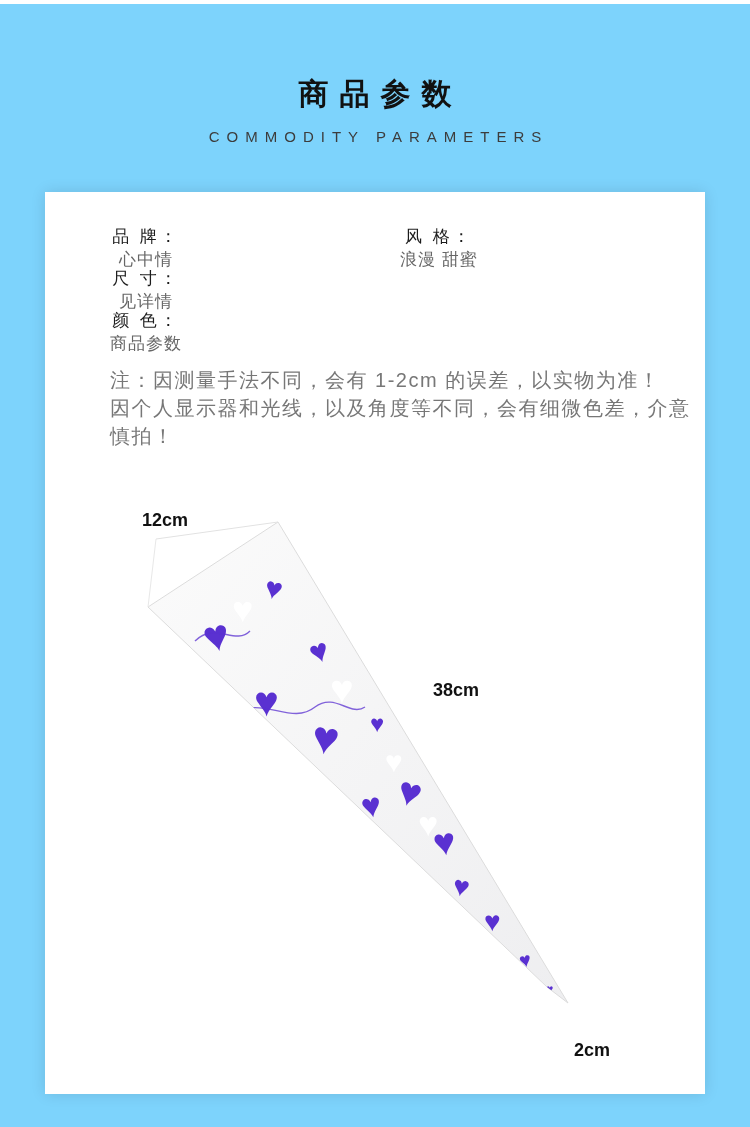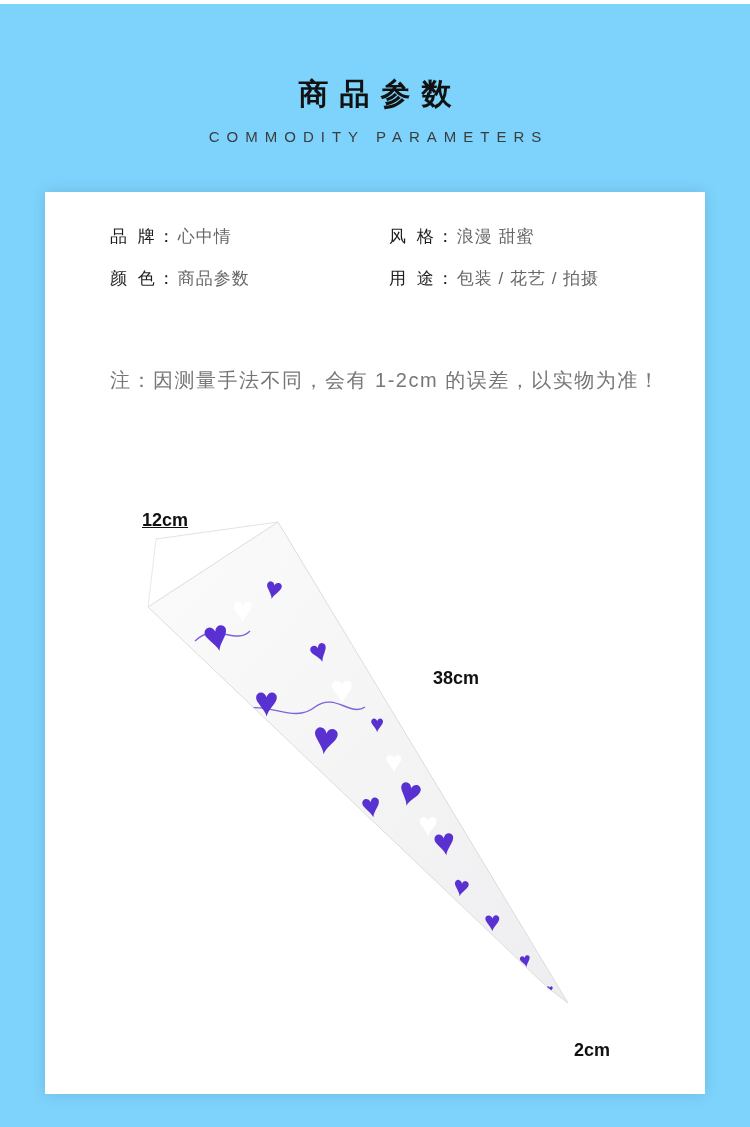--- a/index.html
+++ b/index.html
@@ -12,68 +12,69 @@
   .title { margin-top:70px; font-size:30px; font-weight:bold; letter-spacing:11px; text-indent:11px; color:#111111; }
   .subtitle { margin-top:13px; font-size:15px; letter-spacing:7px; text-indent:7px; color:#3c3c3c; }
 
   
   .card { position:absolute; left:45px; top:188px; width:660px; height:902px;
           background:#ffffff; box-shadow:0 0 14px rgba(0,0,0,0.12); }
 
   
   .col { position:absolute; top:33px; }
   .col-left  { left:65px; }
-  .col-right { left:344px; }
-  .row { height:42px; display:flex; align-items:flex-start; font-size:17px; white-space:pre; }
+  .col-right { left:355px; }
+  .row { height:42px; display:flex; align-items:center; font-size:17px; white-space:pre;flex-direction:column; }
   .row .label { color:#1c1c1c; letter-spacing:3px; }
   .row .value { color:#666666; letter-spacing:1px; }
 
   
   .note { position:absolute; left:65px; top:174px; font-size:20px; color:#777777;
           line-height:28px; letter-spacing:1.5px; }
 
   
   .product-svg { position:absolute; left:55px; top:297px; }
   .dim { position:absolute; font-size:18px; font-weight:bold; color:#111111; }
-  .dim-top    { left:97px;  top:318px;text-decoration:underline; }
-  .dim-side   { left:388px; top:476px; }
+  .dim-top    { left:97px;  top:318px; }
+  .dim-side   { left:388px; top:488px; }
   .dim-bottom { left:529px; top:848px; }
 </style>
 </head>
 <body>
 
 <div class="page">
 
   <div class="header">
     <div class="title">商品参数</div>
     <div class="subtitle">COMMODITY PARAMETERS</div>
   </div>
 
   <div class="card">
 
     <div class="col col-left">
       <div class="row">
         <span class="label">品 牌：</span><span class="value">心中情</span>
       </div>
       <div class="row">
+        <span class="label">尺 寸：</span><span class="value">见详情</span>
+      </div>
+      <div class="row">
         <span class="label">颜 色：</span><span class="value">商品参数</span>
       </div>
     </div>
 
     <div class="col col-right">
       <div class="row">
         <span class="label">风 格：</span><span class="value">浪漫 甜蜜</span>
       </div>
-      <div class="row">
-        <span class="label">用 途：</span><span class="value">包装 / 花艺 / 拍摄</span>
-      </div>
     </div>
 
     <div class="note">
       <p>注：因测量手法不同，会有 1-2cm 的误差，以实物为准！</p>
+      <p>因个人显示器和光线，以及角度等不同，会有细微色差，介意慎拍！</p>
     </div>
 
     <svg class="product-svg" width="500" height="545" viewBox="0 0 500 545">
       <defs>
         <linearGradient id="bagfill" x1="0" y1="0" x2="1" y2="1">
           <stop offset="0" stop-color="#fbfbfb"></stop>
           <stop offset="1" stop-color="#eeeef0"></stop>
         </linearGradient>
         <clipPath id="bagclip">
           <polygon points="48,118 178,33 468,514 447,498"></polygon>

